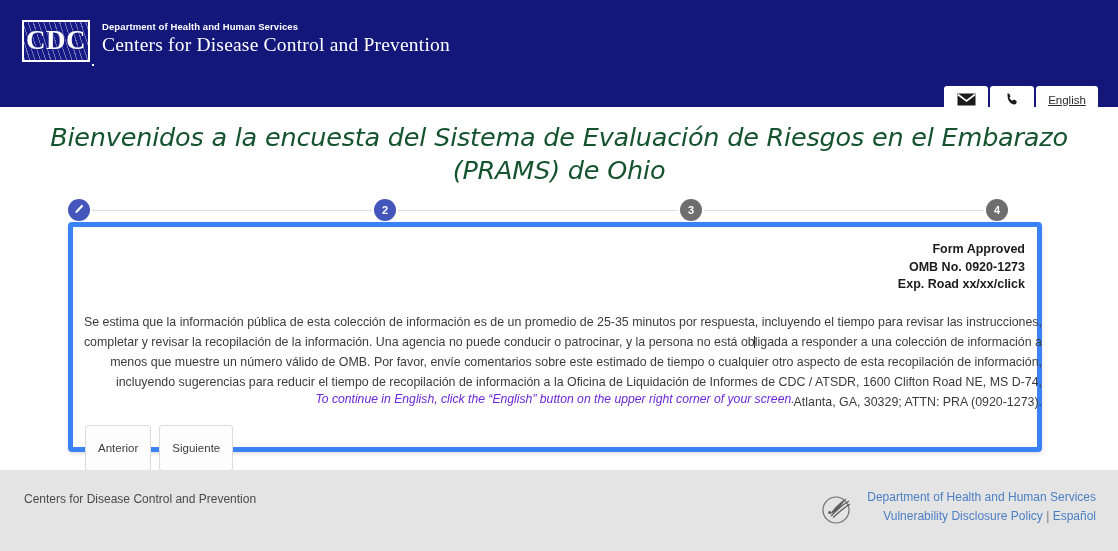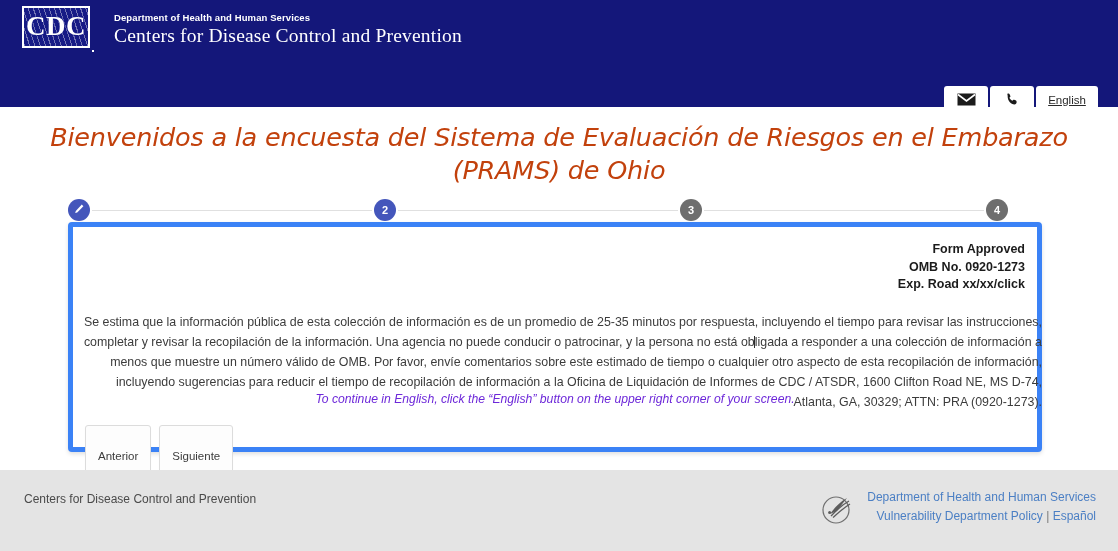--- a/index.html
+++ b/index.html
@@ -9,21 +9,21 @@
     font-family: "Liberation Sans", sans-serif;
     overflow: hidden;
   }
 
   
   .header {
     position: relative;
     width: 1118px; height: 107px;
     background: #14177a;
   }
-  .brand { position: absolute; left: 22px; top: 6px; display: flex; align-items: flex-end; gap: 12px; }
+  .brand { position: absolute; left: 22px; top: 20px; display: flex; align-items: flex-start; }
   .cdc-mark {
     position: relative;
     width: 68px; height: 42px;
     border: 2px solid #ffffff;
     background:
       repeating-linear-gradient(72deg, rgba(255,255,255,.40) 0 1px, rgba(20,23,122,0) 1px 5px),
       #171b86;
     overflow: hidden;
   }
   .cdc-mark span {
@@ -55,21 +55,21 @@
   }
   .hbtn svg { display: block; }
 
   
   .page-title {
     width: 1060px; margin: 14px auto 0;
     text-align: center;
     font-family: "DejaVu Sans", sans-serif;
     font-style: italic; font-weight: 300;
     font-size: 25.5px; line-height: 33px;
-    color: #c2410c;
+    color: #14532d;
     letter-spacing: -.2px;
   }
 
   
   .stepper {
     position: absolute; left: 68px; top: 198px;
     width: 940px; height: 24px;
     display: flex; align-items: center;
   }
   .step-dot {
@@ -111,21 +111,21 @@
   }
   .english-note {
     position: absolute; left: 0; right: 0; top: 165px;
     text-align: center;
     font-size: 12.2px; font-style: italic; color: #6d28d9;
   }
   .nav-btns { position: absolute; left: 12px; top: 198px; display: flex; gap: 8px; }
   .nav-btn {
     background: #fdfdfd;
     border: 1px solid #dcdcdc; border-radius: 3px;
-    padding: 24px 12px;
+    padding: 16px 12px;
     font-size: 11.5px; color: #3c3c3c;
     cursor: pointer;
     box-shadow: 0 1px 1px rgba(0,0,0,.05);
   }
 
   
   .footer {
     position: absolute; left: 0; top: 470px;
     width: 1118px; height: 81px;
     background: #e4e4e4;
@@ -231,19 +231,19 @@
         <circle cx="15" cy="18" r="13" fill="none" stroke="#6f6f6f" stroke-width="1.2"></circle>
         <path d="M9 22 C12 18 17 11 26 6 C22 11 19 15 16 19 Z" fill="#5d5d5d"></path>
         <path d="M10 24 C14 20 19 14 28 9" fill="none" stroke="#5d5d5d" stroke-width="1.3"></path>
         <path d="M12 25.5 C16 22 21 17 29 12" fill="none" stroke="#5d5d5d" stroke-width="1.3"></path>
         <circle cx="8.6" cy="20.5" r="1.5" fill="#5d5d5d"></circle>
       </svg>
     </span>
     <div class="footer-links">
       <div><a>Department of Health and Human Services</a></div>
       <div>
-        <a>Vulnerability Department Policy</a>
+        <a>Vulnerability Disclosure Policy</a>
         <span class="sep">|</span>
         <a>Español</a>
       </div>
     </div>
   </div>
 </div>
 
 </body></html>

